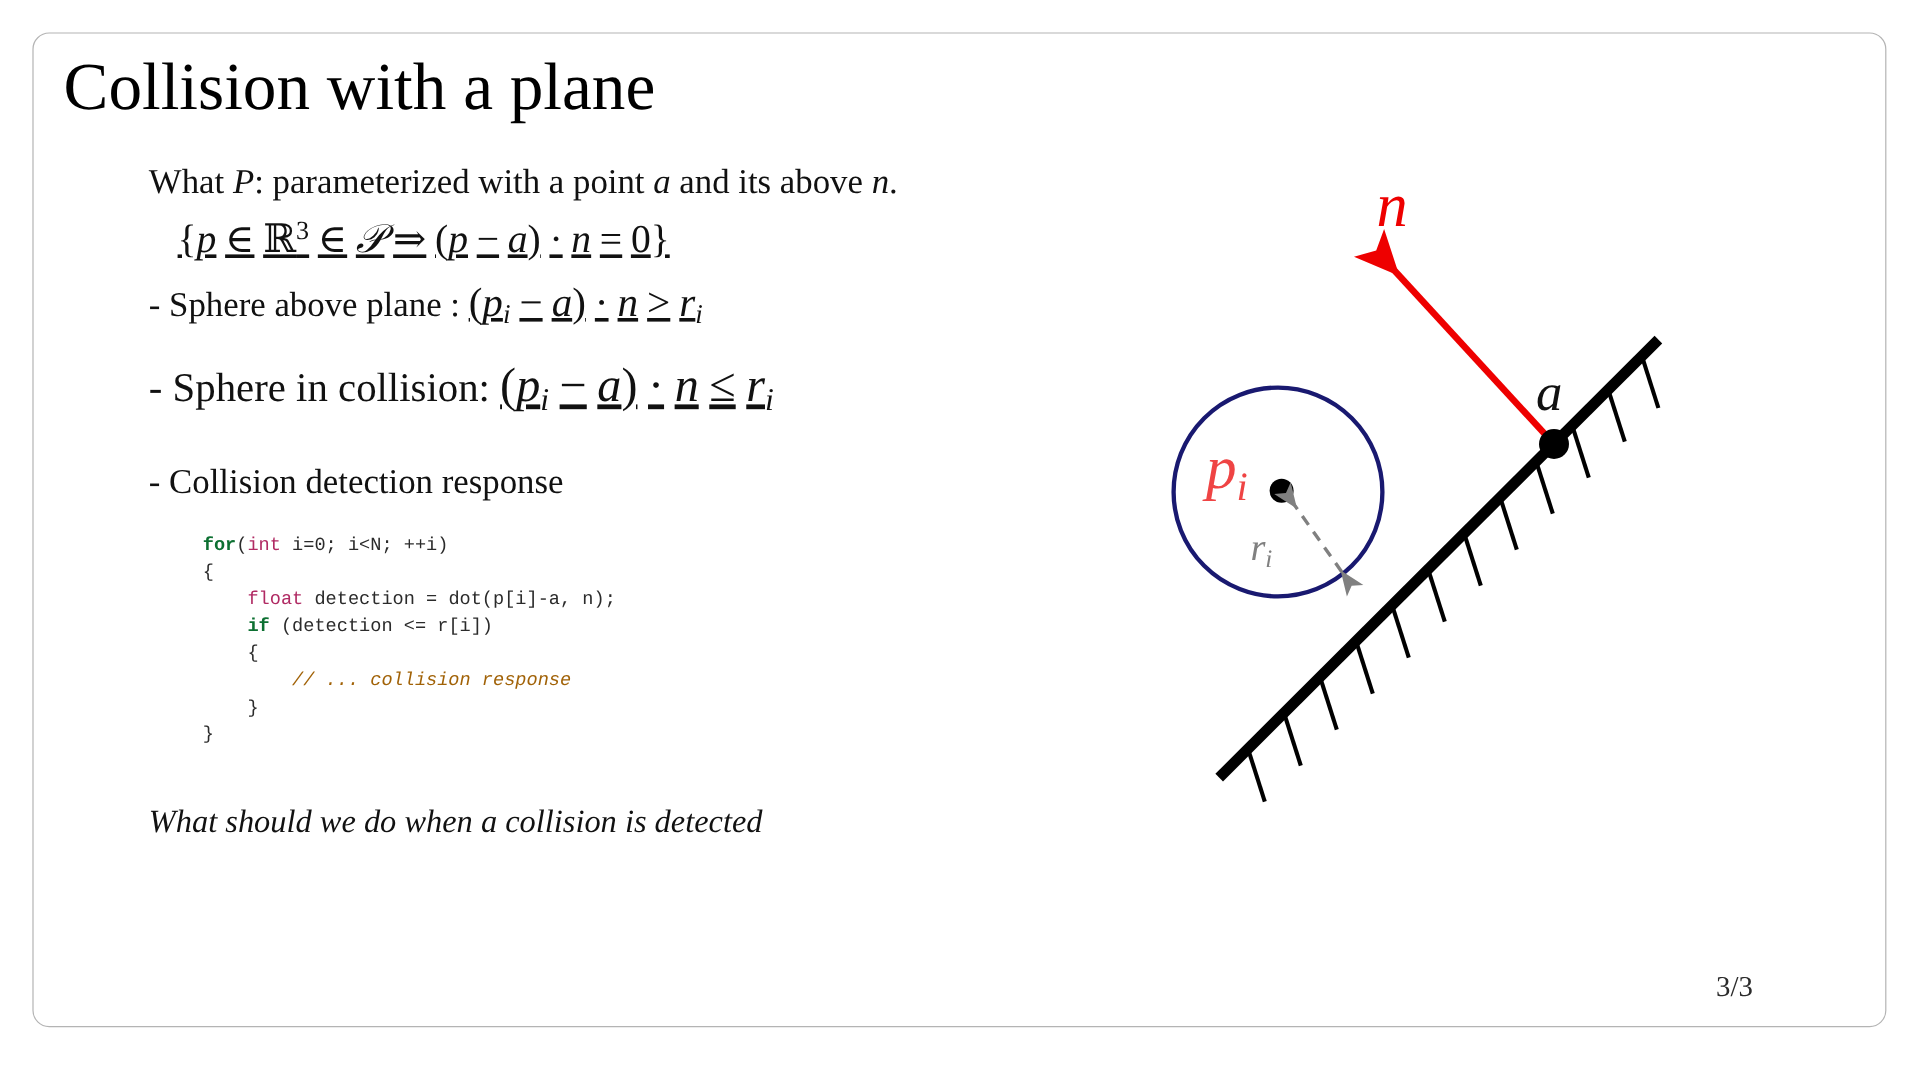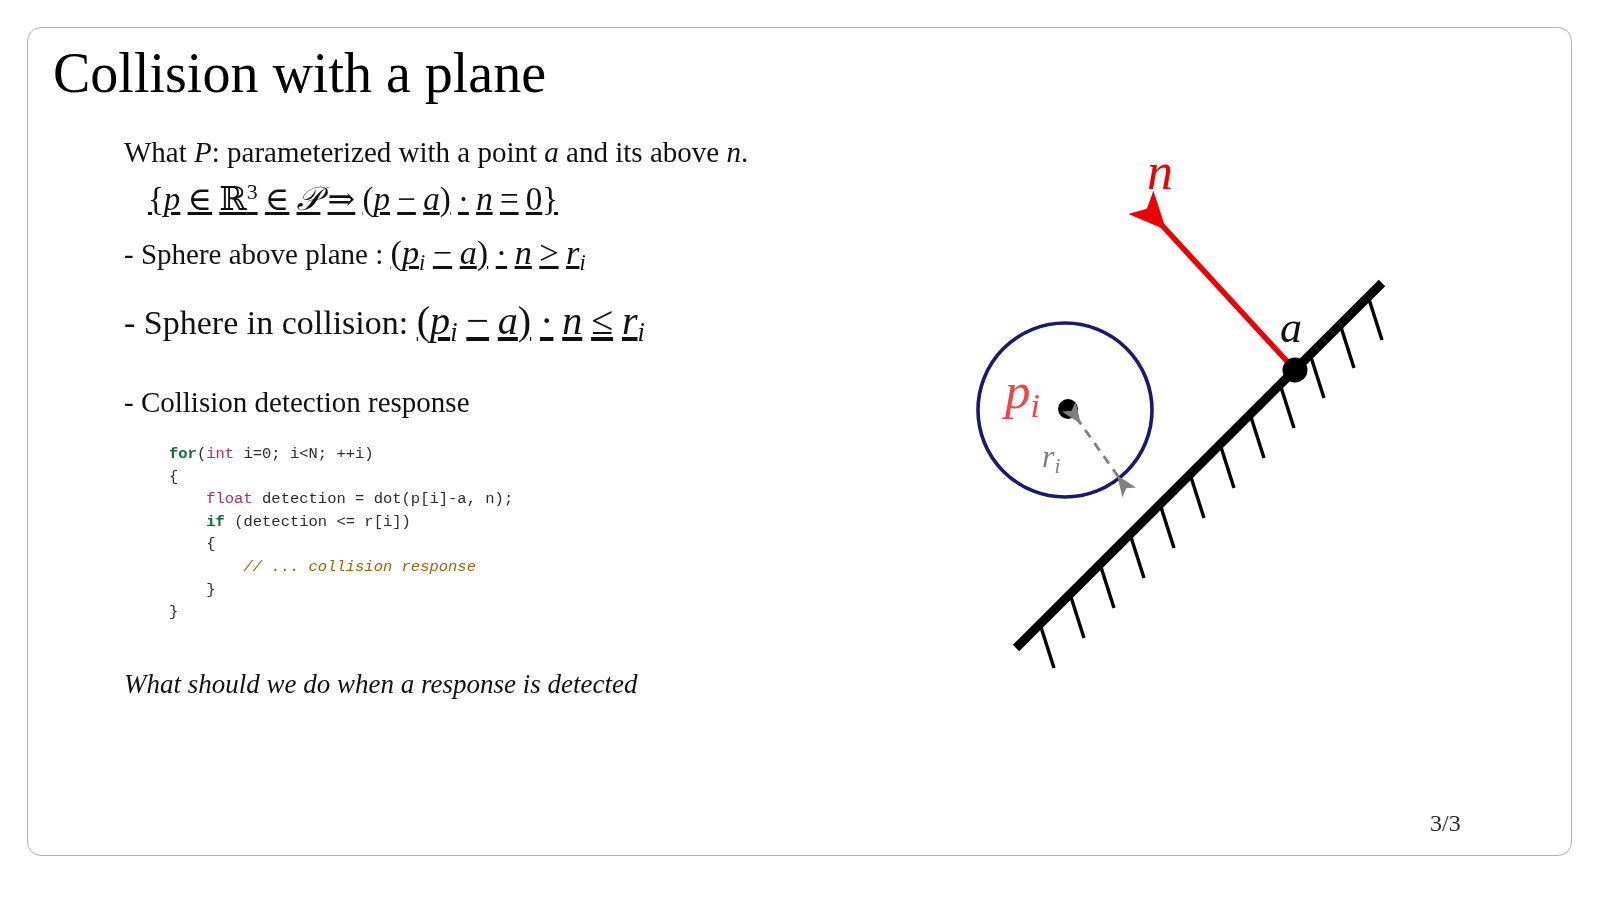--- a/index.html
+++ b/index.html
@@ -159,21 +159,21 @@
   </div>
 
   <div class="body-line" id="cond-above-line"><span>- Sphere above plane :</span>&nbsp;<span class="mathbig"><span class="mop">(</span><span class="mi">p</span><span class="sub">i</span><span class="mspace"></span><span class="mop">−</span><span class="mspace"></span><span class="mi">a</span><span class="mop">)</span><span class="mspace"></span><span class="mop">·</span><span class="mspace"></span><span class="mi">n</span><span class="mspace"></span><span class="mop">&gt;</span><span class="mspace"></span><span class="mi">r</span><span class="sub">i</span></span></div>
 
   <div class="body-line" id="cond-collide-line"><span>- Sphere in collision:</span>&nbsp;<span class="mathbig"><span class="mop">(</span><span class="mi">p</span><span class="sub">i</span><span class="mspace"></span><span class="mop">−</span><span class="mspace"></span><span class="mi">a</span><span class="mop">)</span><span class="mspace"></span><span class="mop">·</span><span class="mspace"></span><span class="mi">n</span><span class="mspace"></span><span class="mop">≤</span><span class="mspace"></span><span class="mi">r</span><span class="sub">i</span></span></div>
 
   <div class="body-line" id="algo-line">- Collision detection response</div>
 
   <div id="code-block"><div><span class="kw">for</span><span class="plain">(</span><span class="type">int</span><span class="plain"> i=0; i&lt;N; ++i)</span></div><div><span class="plain">{</span></div><div><span class="plain">    </span><span class="type">float</span><span class="plain"> detection = dot(p[i]-a, n);</span></div><div><span class="plain">    </span><span class="kw">if</span><span class="plain"> (detection &lt;= r[i])</span></div><div><span class="plain">    {</span></div><div><span class="plain">        </span><span class="comment">// ... collision response</span></div><div><span class="plain">    }</span></div><div><span class="plain">}</span></div></div>
 
-  <div class="body-line" id="closing-line">What should we do when a response is detected</div>
+  <div class="body-line" id="closing-line">What should we do when a collision is detected</div>
 </div>
 
 <div id="diagram">
   <svg width="520" height="580" viewBox="0 0 520 580" xmlns="http://www.w3.org/2000/svg">
     <defs>
       <marker id="redArrowHead" markerWidth="7" markerHeight="7" refX="2.2" refY="3.5" orient="auto" markerUnits="strokeWidth">
         <path d="M0,3.5 L6.8,0.4 L5.2,3.5 L6.8,6.6 Z" fill="#ee0000"></path>
       </marker>
       <marker id="grayArrowStart" markerWidth="8" markerHeight="8" refX="5" refY="4" orient="auto" markerUnits="strokeWidth">
         <path d="M8,4 L0.5,1 L2.3,4 L0.5,7 Z" fill="#808080"></path>

